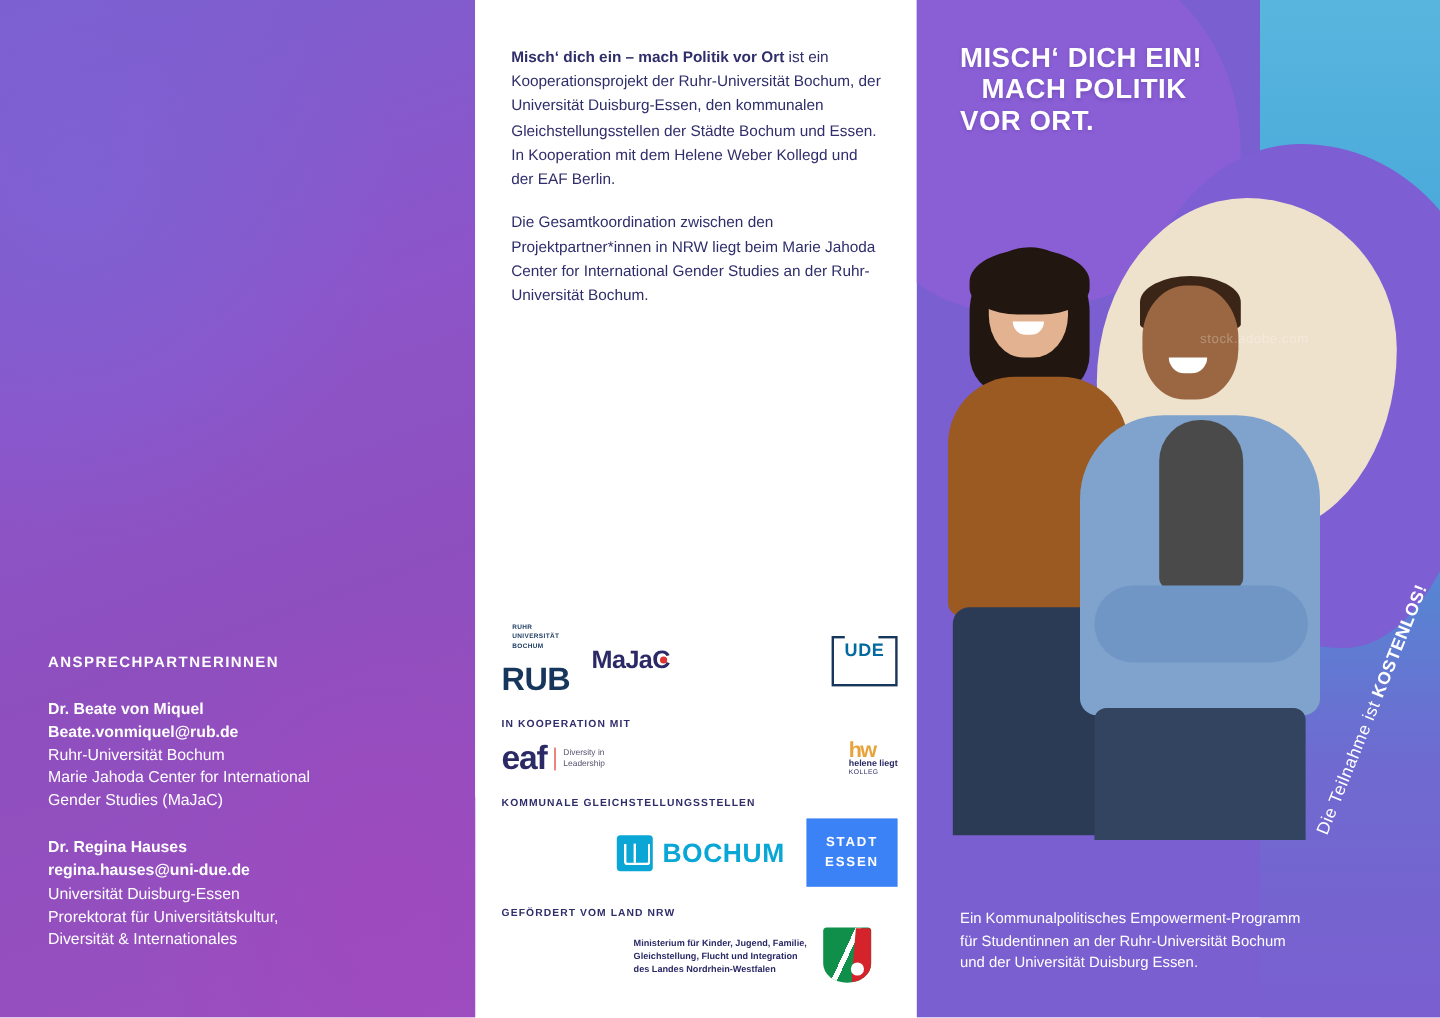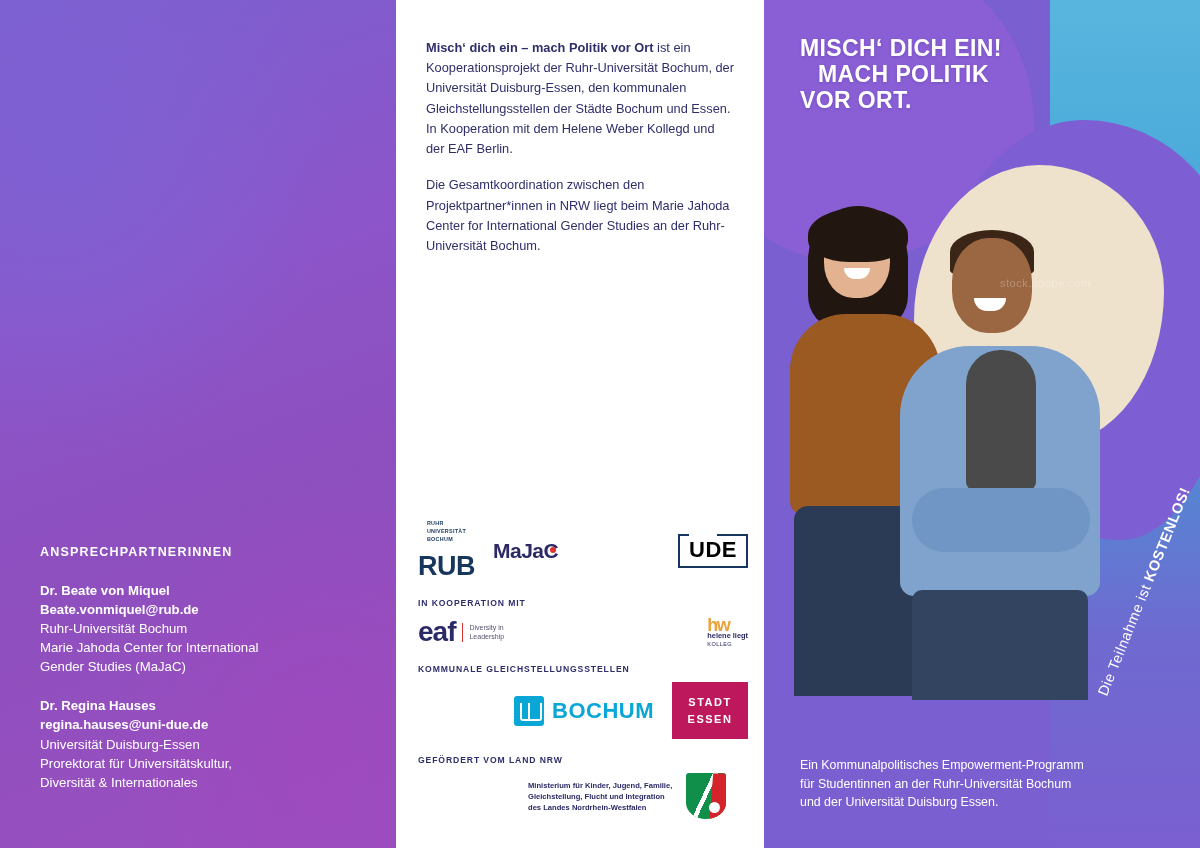--- a/index.html
+++ b/index.html
@@ -148,24 +148,24 @@
     position: absolute;
     right: 2px;
     top: 8px;
     width: 6px;
     height: 6px;
     border-radius: 50%;
     background: #e0332f;
   }
   .ude {
     border: 2.5px solid #17365c;
-    color: #000000;
-    font-size: 22px;
-    font-weight: 700;
-    padding: 3px 9px 5px 9px;
+    color: #0369a1;
+    font-size: 15px;
+    font-weight: 700;
+    padding: 3px 9px 20px 9px;
     letter-spacing: 0.5px;
     line-height: 1;
     position: relative;
     margin-left: auto;
   }
   .ude::before {
     content: "";
     position: absolute;
     left: 9px;
     top: -2px;
@@ -250,21 +250,21 @@
     z-index: 2;
   }
   .bochum-text {
     font-size: 22px;
     font-weight: 700;
     color: #0aa7d6;
     letter-spacing: 0.5px;
   }
   .stadt-essen {
     margin-left: auto;
-    background: #be185d;
+    background: #3b82f6;
     color: #ffffff;
     font-size: 11px;
     font-weight: 700;
     letter-spacing: 1.5px;
     text-align: center;
     padding: 12px 10px;
     line-height: 1.5;
     width: 62px;
   }
 

